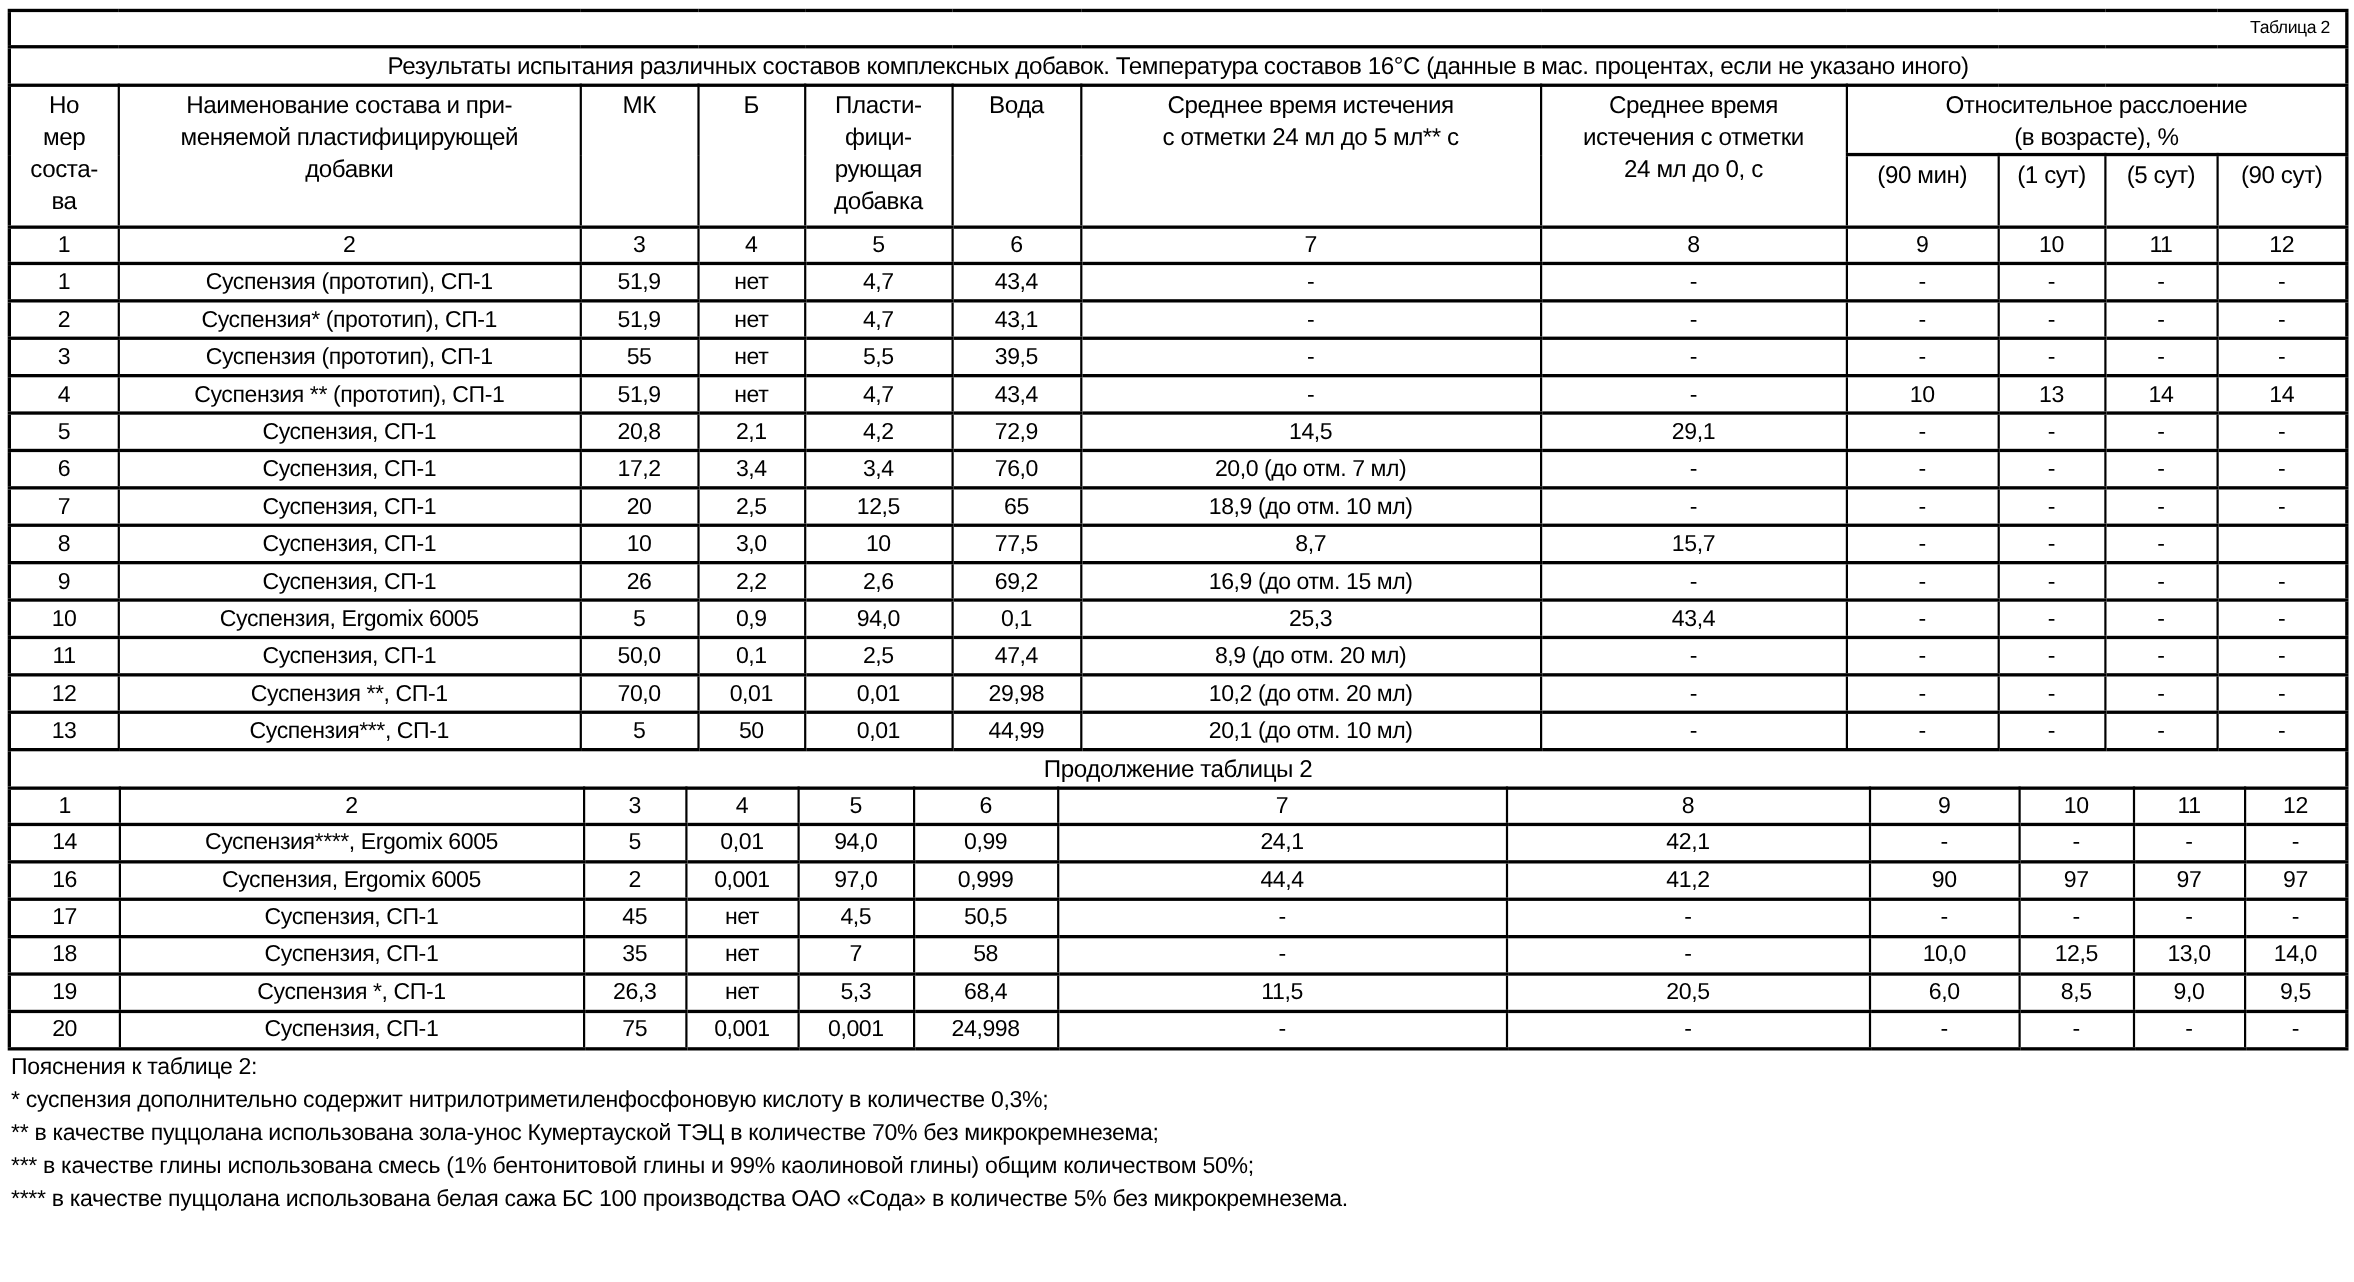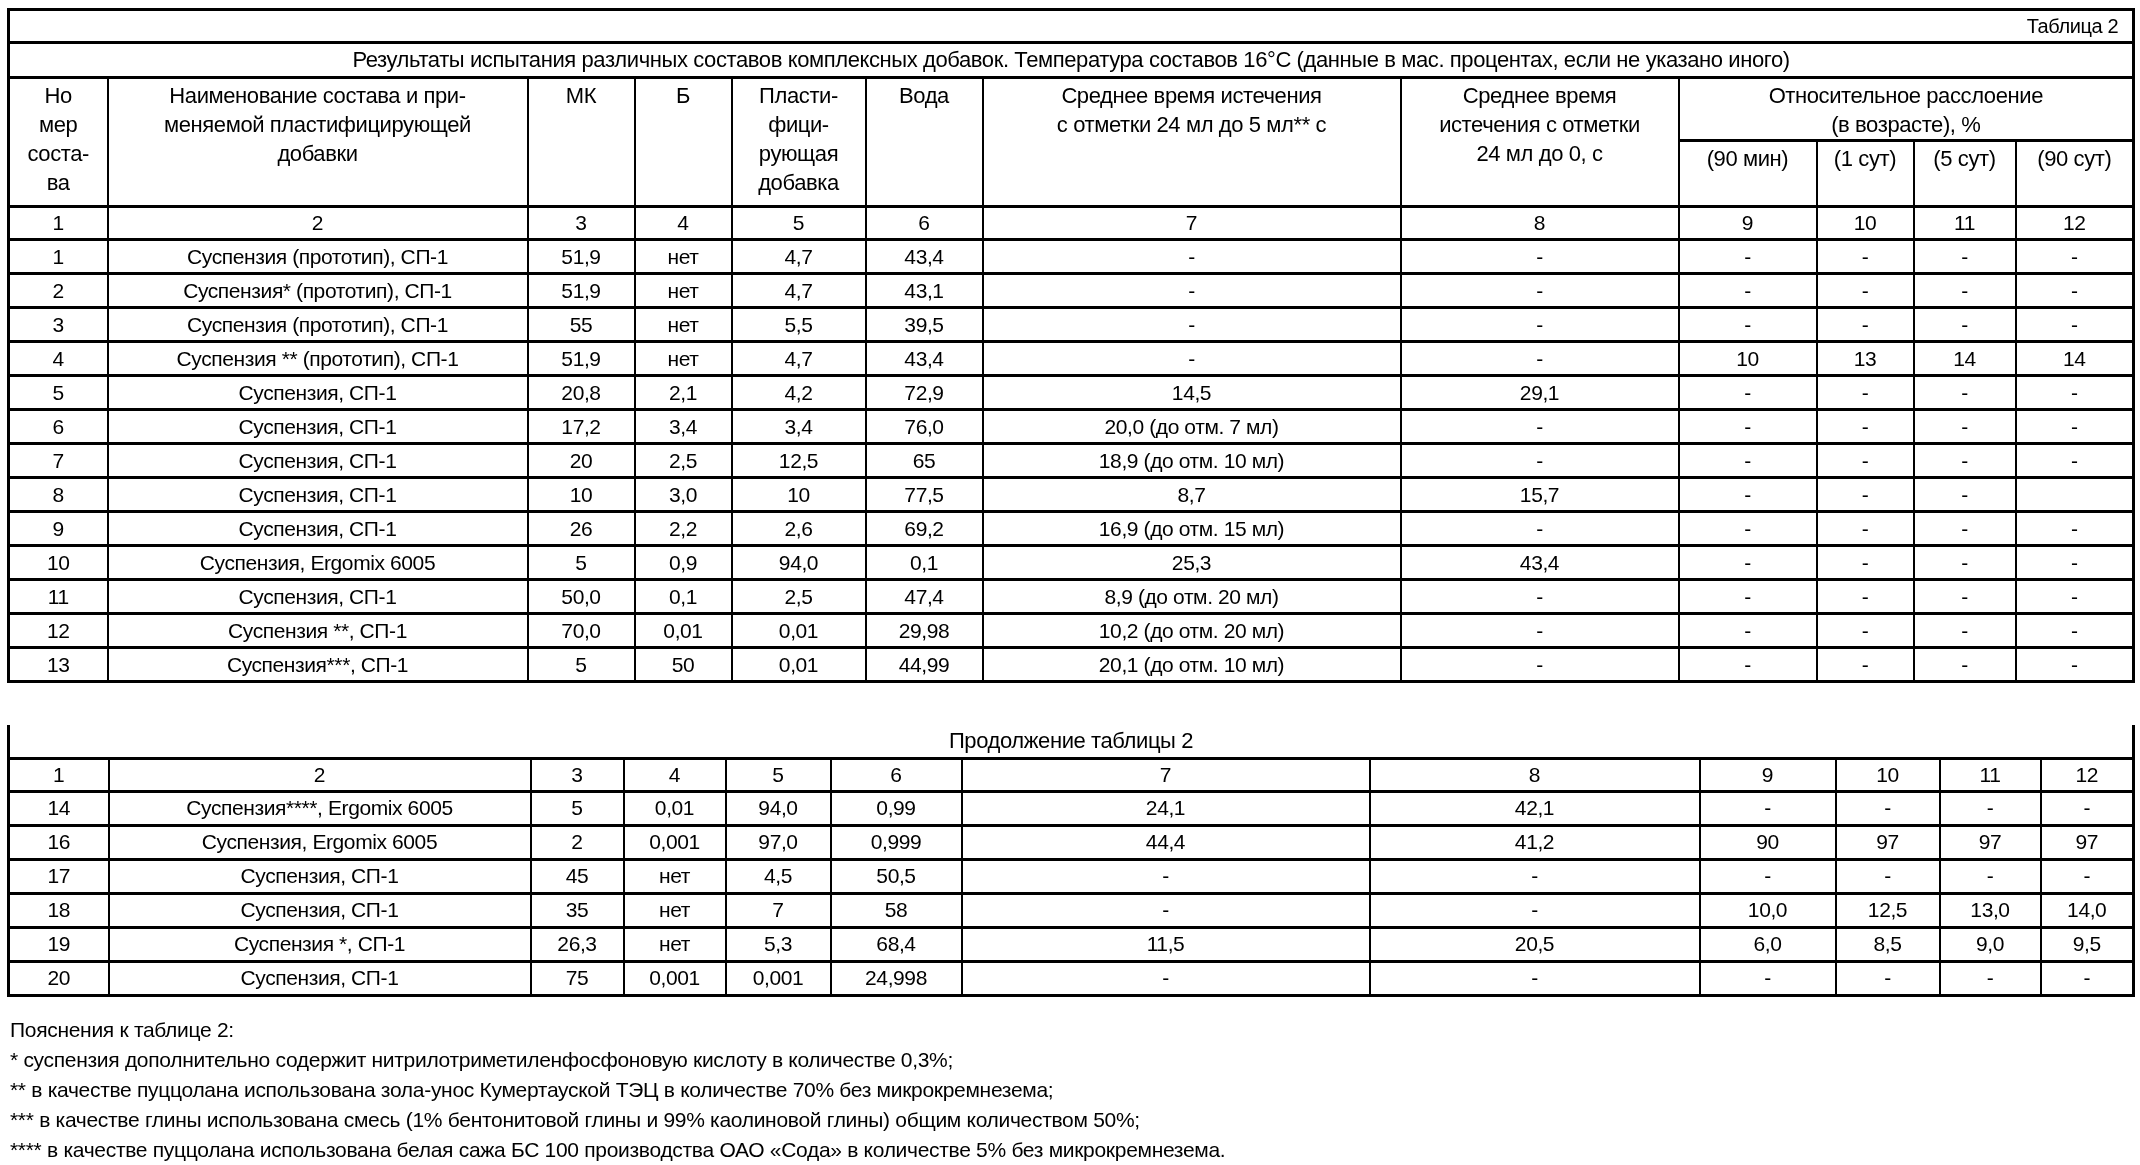--- a/index.html
+++ b/index.html
@@ -36,21 +36,21 @@
     line-height: 1.1;
     padding: 0;
     overflow: hidden;
     white-space: nowrap;
   }
   
   tr.caption-row { height: 33px; }
   tr.caption-row td {
     text-align: right;
     padding-right: 14px;
-    font-size: 20px;
+    font-size: 16px;
   }
   
   tr.title-row { height: 35px; }
   tr.title-row td { font-size: 22px; }
   
   tr.head-row td, tr.subhead-row td {
     vertical-align: top;
     white-space: pre-line;
     font-size: 22px;
     line-height: 29px;
@@ -58,25 +58,25 @@
     margin-top: 32px;
   }
   tr.head-row { height: 62px; }
   tr.subhead-row { height: 66px; }
   
   tr.colnum-row { height: 33px; }
   
   tbody.data-body tr { height: 34px; }
   
   tr.cont-row { height: 33px; }
-  table.tbl-bottom { border-top: none; margin-top: 42px; }
+  table.tbl-bottom { border-top: none; }
   table.tbl-bottom tr.cont-row td { border-top: none; font-size: 22px; }
   
   .footnotes {
-    margin-top: 18px;
+    margin-top: 0;
     padding-left: 3px;
     font-size: 21px;
     letter-spacing: -0.3px;
     line-height: 30px;
   }
 </style>
 </head>
 <body>
 
 <div class="page">

